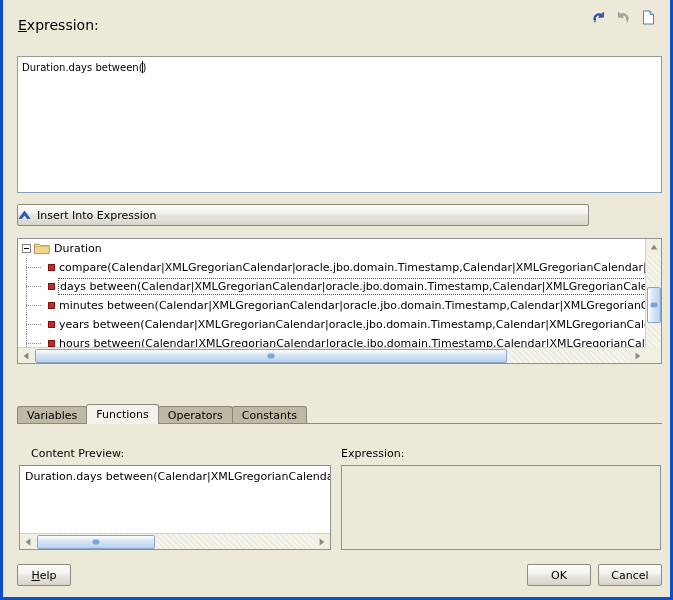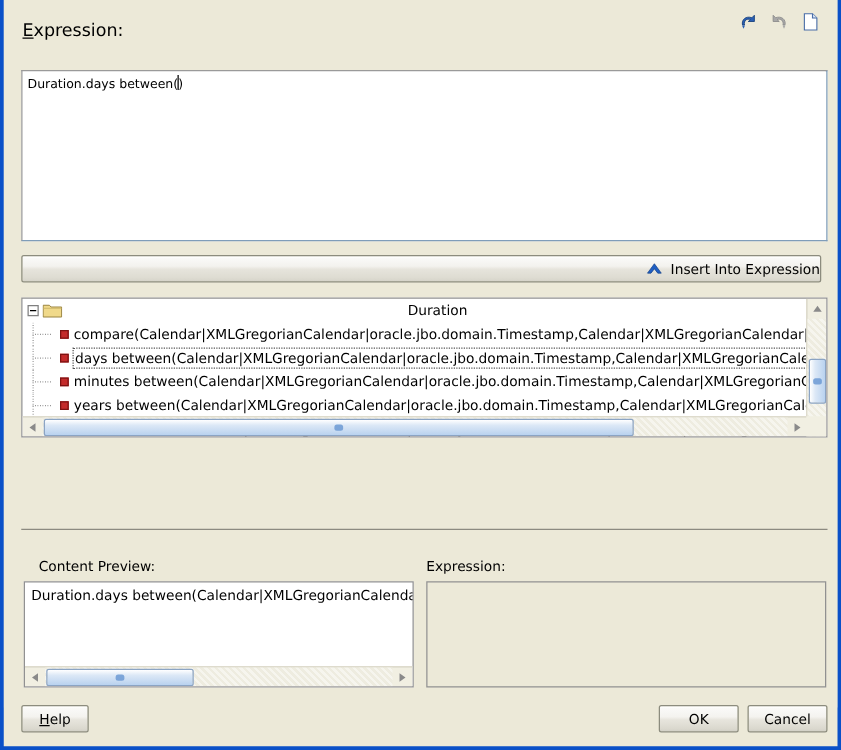--- a/index.html
+++ b/index.html
@@ -134,48 +134,47 @@
     height: 12px;
     background: #000;
     vertical-align: -2px;
     margin: 0 -0.5px;
   }
 
   
   .insert-btn {
     position: absolute;
     left: 14px; top: 204px;
-    width: 640px; height: 22px;
+    width: 572px; height: 22px;
     box-sizing: border-box;
     border: 1px solid #8c8c7e;
     border-radius: 2px;
     background: linear-gradient(180deg,#fbfbfa 0%, #f3f2ee 40%, #e6e4dc 52%, #dedcd2 85%, #d6d4ca 100%);
     box-shadow: inset 0 1px 0 #ffffff;
     display: flex;
     align-items: center;
-    justify-content: flex-end;
+    justify-content: flex-start;
     gap: 6px;
     cursor: default;
     font-size: 11px;
   }
   .up-arrow {
     width: 13px; height: 11px;
     display: flex; align-items: center; justify-content: center;
   }
 
   
   .tree-panel {
     position: absolute;
     left: 14px; top: 238px;
-    width: 645px; height: 112px;
+    width: 645px; height: 126px;
     box-sizing: border-box;
     background: #ffffff;
     border: 1px solid #919191;
     overflow: hidden;
-    text-align: center;
   }
   .tree-viewport {
     position: absolute;
     left: 0; top: 0;
     width: 628px; height: 142px;
     overflow: hidden;
   }
   .tree-row {
     position: relative;
     height: 19px;
@@ -563,20 +562,26 @@
             </svg>
         </div>
         <div class="thumb-h" style="left:17px;width:472px;">
           <span class="thumb-grip"></span>
         </div>
       </div>
 
       <div class="sb-corner"></div>
     </div>
 
+    <div class="tabs">
+      <div class="tab"><span>Variables</span></div>
+      <div class="tab active"><span>Functions</span></div>
+      <div class="tab"><span>Operators</span></div>
+      <div class="tab"><span>Constants</span></div>
+    </div>
     <div class="tabs-underline"></div>
 
     <span class="pane-label" style="left:28px; top:447px;">Content Preview:</span>
     <div class="preview-box">
       <div class="preview-text">Duration.days between(Calendar|XMLGregorianCalendar|oracle.</div>
       <div class="preview-sb">
         <div class="sb-track-h"></div>
         <div class="sb-arrow" style="left:0;top:0;">
           <svg width="6" height="8" viewBox="0 0 6 8">
               <path d="M0.6 4 L5.4 0.6 L5.4 7.4 Z" fill="#8a8a8a"></path>

